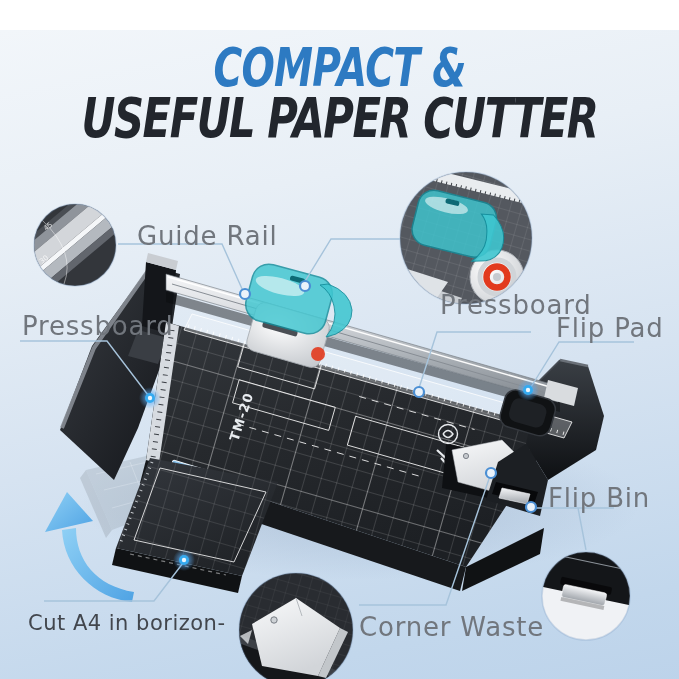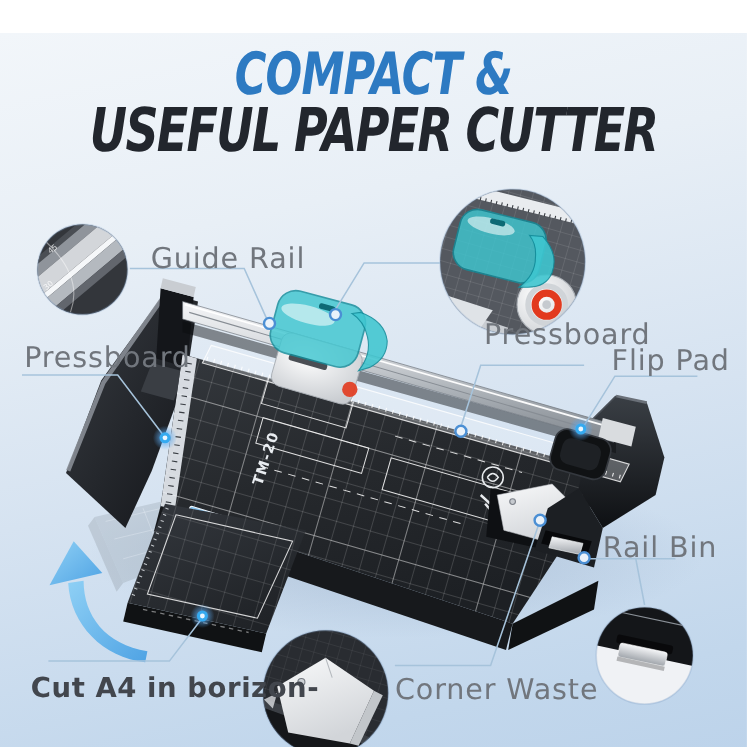--- a/index.html
+++ b/index.html
@@ -12,22 +12,22 @@
   .stage{position:relative;width:679px;height:679px;overflow:hidden;
     background:linear-gradient(168deg,#f2f6fa 0%,#e8eff6 26%,#d6e3f1 55%,#c2d7ec 85%,#bbd2ea 100%);
     font-family:"DejaVu Sans", sans-serif;margin-top:30px;}
   svg{position:absolute;left:0;top:0;}
   .title{position:absolute;top:13px;left:0;right:0;text-align:center;
     font-style:italic;font-weight:bold;line-height:.96;}
   .t1{font-size:53px;color:var(--title-blue);transform:scaleX(.74);letter-spacing:-1px;}
   .t2{font-size:55px;color:var(--title-dark);transform:scaleX(.76);letter-spacing:-2px;margin-top:-2px;}
   .callout{position:absolute;font-size:26px;color:var(--label-gray);
     letter-spacing:.8px;white-space:nowrap;}
-  .caption{position:absolute;left:28px;top:578px;font-size:25px;
-    color:var(--caption-dark);letter-spacing:.5px;line-height:1.45;font-weight:bold;}
+  .caption{position:absolute;left:28px;top:578px;font-size:21px;
+    color:var(--caption-dark);letter-spacing:.5px;line-height:1.45;}
   #lbl-guide{left:137px;top:191px}
   #lbl-flip{left:325px;top:182px}
   #lbl-base{left:22px;top:281px}
   #lbl-press{left:440px;top:260px}
   #lbl-knife{left:556px;top:283px}
   #lbl-waste{left:548px;top:453px}
   #lbl-corner{left:359px;top:582px}
 </style>
 </head>
 <body>
@@ -358,19 +358,19 @@
         <circle cx="184" cy="530" r="5" style="fill:var(--glow-blue)"></circle>
         <circle cx="184" cy="530" r="2.2" fill="#eaf6ff"></circle>
       </g>
     </g>
   </svg>
 
   <div class="callout" id="lbl-guide">Guide Rail</div>
   <div class="callout" id="lbl-base">Pressboard</div>
   <div class="callout" id="lbl-press">Pressboard</div>
   <div class="callout" id="lbl-knife">Flip Pad</div>
-  <div class="callout" id="lbl-waste">Rail Bin</div>
+  <div class="callout" id="lbl-waste">Flip Bin</div>
   <div class="callout" id="lbl-corner">Corner Waste</div>
 
   <div class="caption">
     <div>Cut A4 in borizon-</div>
   </div>
 </div>
 
 </body></html>

